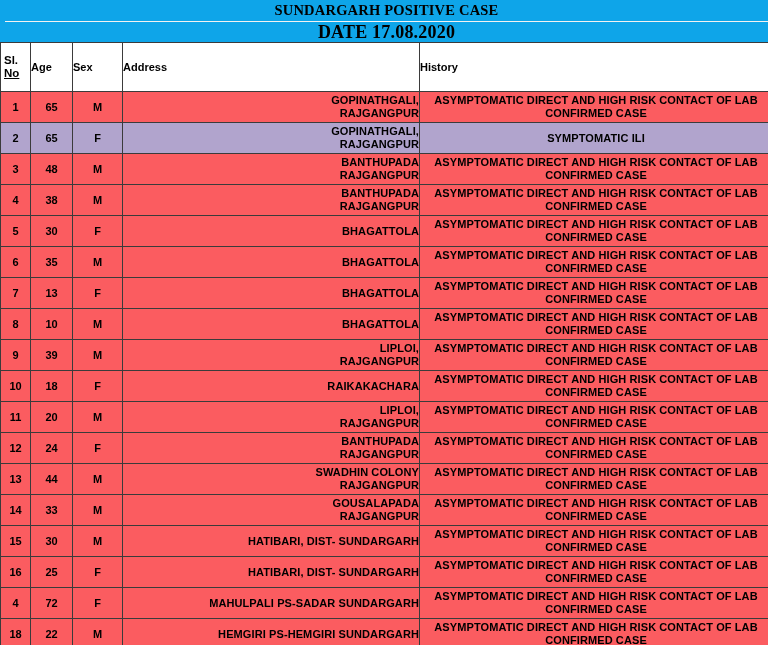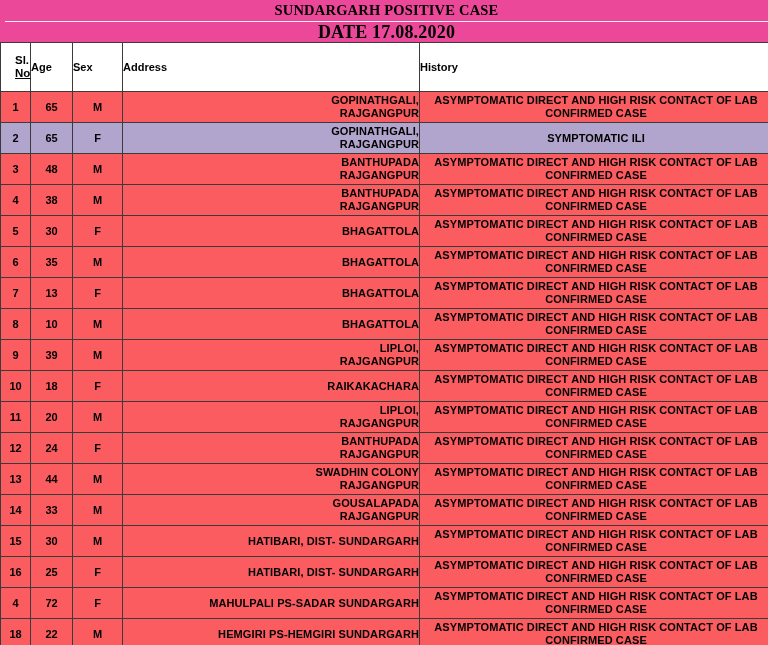--- a/index.html
+++ b/index.html
@@ -18,21 +18,21 @@
     width: 768px;
     height: 645px;
     position: relative;
     background: #ffffff;
     box-sizing: border-box;
   }
 
   
   .title-block {
     padding-left: 5px;
-    background: #ec4899;
+    background: #0ea5e9;
   }
   .title-row {
     height: 21px;
     line-height: 21px;
     text-align: center;
     font-family: "Liberation Serif", serif;
     font-weight: bold;
     font-size: 14.5px;
     color: #000000;
     letter-spacing: 0.2px;
@@ -75,21 +75,21 @@
   thead th {
     background: #ffffff;
     height: 49px;
     text-align: left;
     font-size: 12.5px;
     font-weight: bold;
     padding: 0 2px;
   }
   thead th.sl-head {
     text-align: left;
-    padding-left: 14px;
+    padding-left: 3px;
     font-size: 11.5px;
     line-height: 13px;
     vertical-align: middle;
   }
   thead th.sl-head .l1 { display: block; }
   thead th.sl-head .l2 { display: block; text-decoration: underline; }
 
   
   tbody tr.row-red   td { background: #fb5c60; }
   tbody tr.row-purple td { background: #b1a4cd; }

